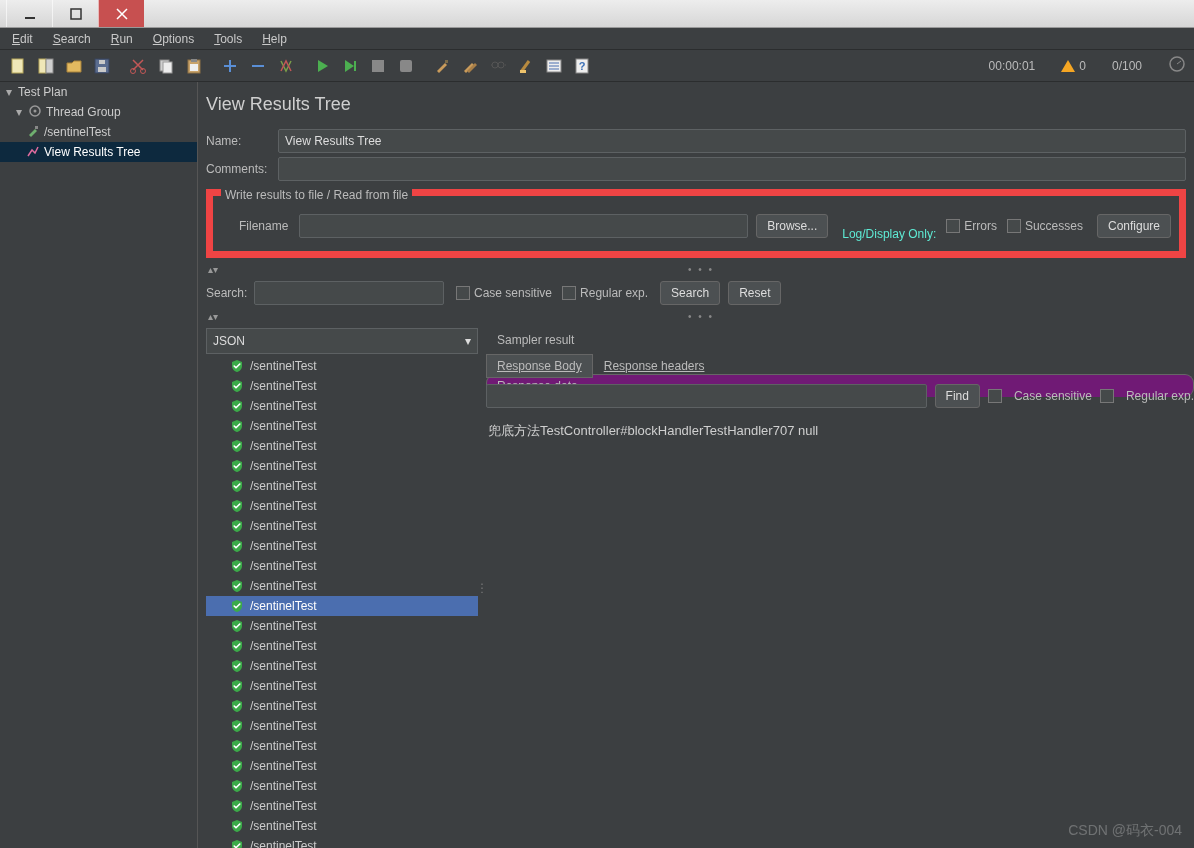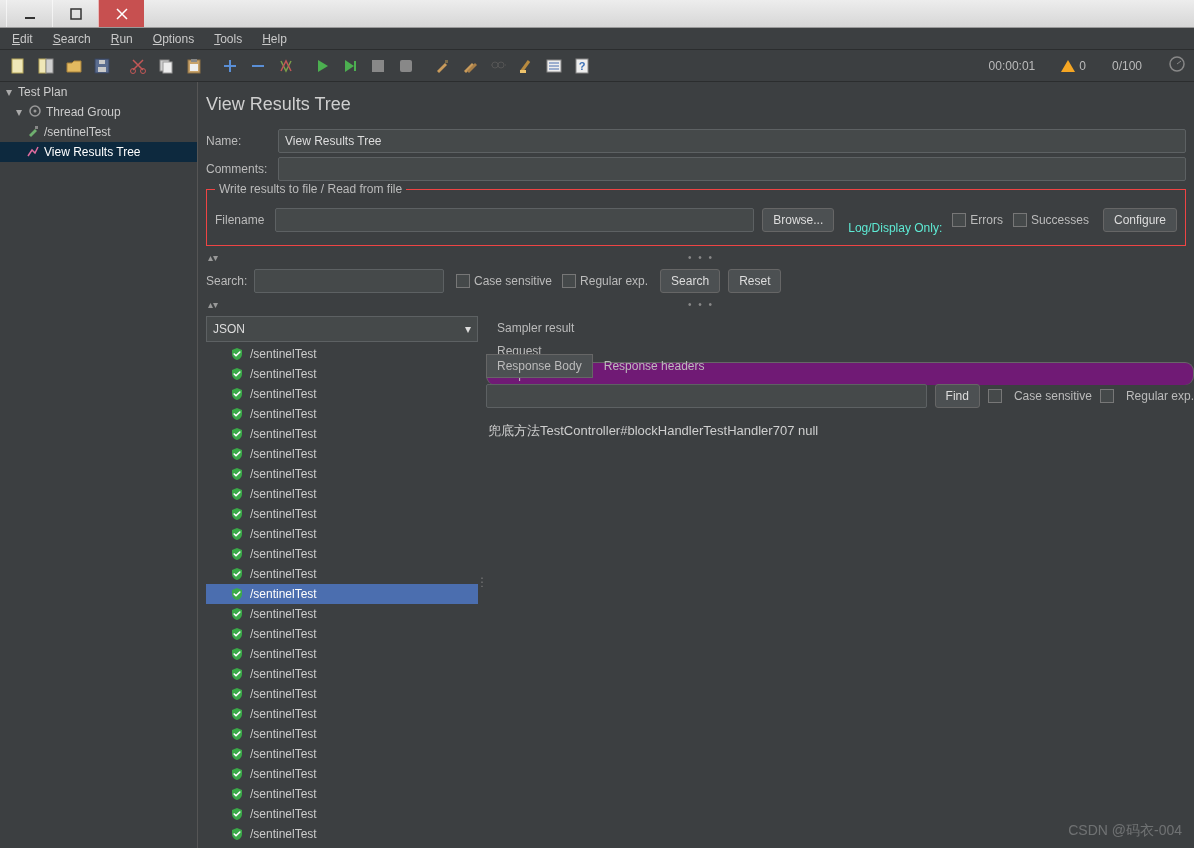--- a/index.html
+++ b/index.html
@@ -36,21 +36,21 @@
   .tree-row.sel{background:#0D293E;color:#fff;}
   .tree .exp{width:10px;display:inline-flex;justify-content:center;color:#AAA;}
 
   .main{flex:1;display:flex;flex-direction:column;background:#3C3F41;min-width:0;position:relative;}
   .heading{font-size:18px;color:#CFCFCF;padding:12px 0 10px 0;font-weight:normal;}
   .row{display:flex;align-items:center;margin:4px 0;}
   .lbl{width:72px;color:#BBB;}
   .lbl-long{width:auto;margin-right:10px;color:#5eead4;margin-top:17px;}
   .lbl2{width:60px;color:#BBB;}
   .fld{flex:1;height:24px;background:#45494A;border:1px solid #5D6163;border-radius:2px;color:#DDD;padding:2px 6px;font-family:inherit;font-size:12px;}
-  .section-box{border:1px solid #ef4444;margin-top:8px;position:relative;padding:10px 8px 6px 8px;}
+  .section-box{border:7px solid #ef4444;margin-top:8px;position:relative;padding:10px 8px 6px 26px;}
   .section-box .legend{position:absolute;top:-8px;left:8px;background:#3C3F41;padding:0 4px;color:#BBB;}
   .btn2{background:#4C5052;border:1px solid #666;color:#DDD;padding:4px 10px;border-radius:3px;font-size:12px;}
   .chk{width:14px;height:14px;border:1px solid #777;background:#45494A;display:inline-block;vertical-align:middle;margin-right:4px;}
   .twistline{display:flex;align-items:center;margin:6px 0;}
   .twistline .bar{flex:1;}
   .twistline .handle{width:10px;color:#999;padding:0 2px;font-size:10px;}
   .twistline .grip{width:100%;text-align:center;color:#888;letter-spacing:2px;font-size:10px;}
 
   .lower{flex:1;display:flex;min-height:0;}
   .leftcol{width:272px;display:flex;flex-direction:column;min-height:0;}
@@ -63,21 +63,21 @@
 
   .results::-webkit-scrollbar{width:12px;}
   .results::-webkit-scrollbar-track{background:#3C3F41;}
   .results::-webkit-scrollbar-thumb{background:#5E5E5E;border-radius:2px;}
 
   .vsplit{width:8px;display:flex;align-items:center;justify-content:center;color:#777;cursor:col-resize;}
   .rightcol{flex:1;display:flex;flex-direction:column;min-width:0;}
   .tabs{display:flex;height:24px;flex-direction:column;}
   .tab{padding:4px 10px;color:#BBB;border:1px solid transparent;border-bottom:none;}
   .tab.active{background:#701a75;border-color:#666;border-radius:9px;}
-  .subtabs{display:flex;height:24px;margin-top:14px;}
+  .subtabs{display:flex;height:24px;margin-top:2px;text-decoration:underline;}
   .subtab{padding:4px 10px;color:#BBB;border:1px solid transparent;}
   .subtab.active{background:#4C5052;border-color:#666;}
   .findrow{display:flex;align-items:center;gap:8px;margin:6px 0;}
   .respbody{flex:1;color:#CFCFCF;padding:8px 2px;font-size:13px;overflow:auto;}
 
   .watermark{position:absolute;right:12px;bottom:8px;color:rgba(230,230,230,.3);font-size:14px;pointer-events:none;}
   .pad{padding:0 8px;}
 </style>
 </head>
 <body>

